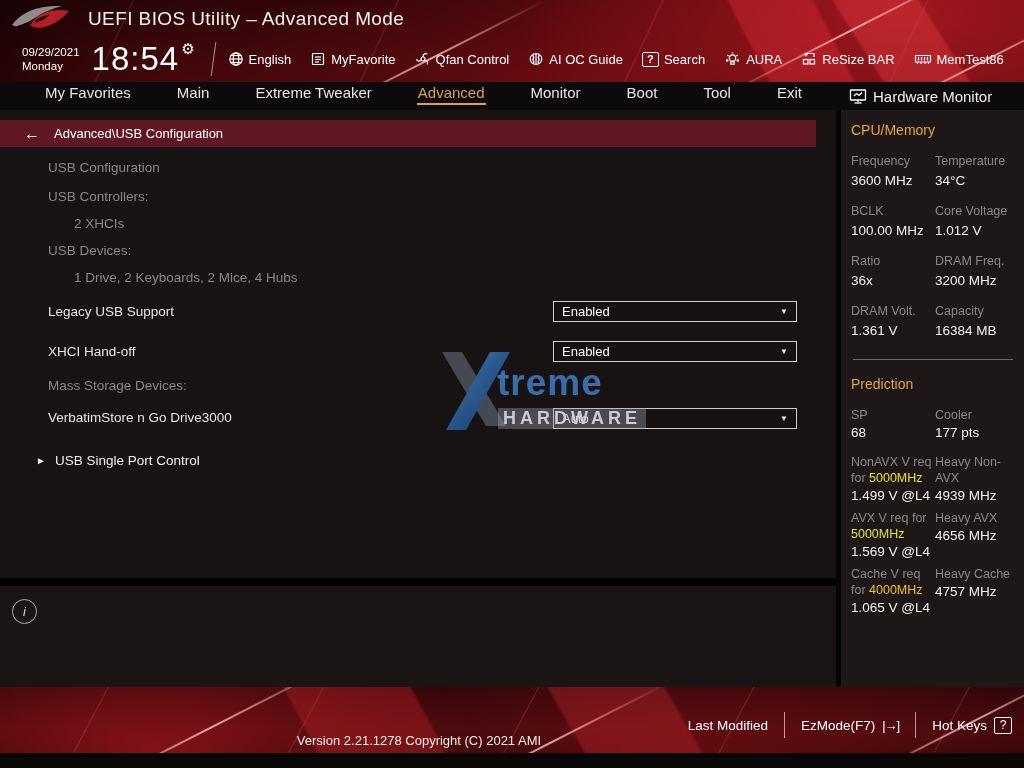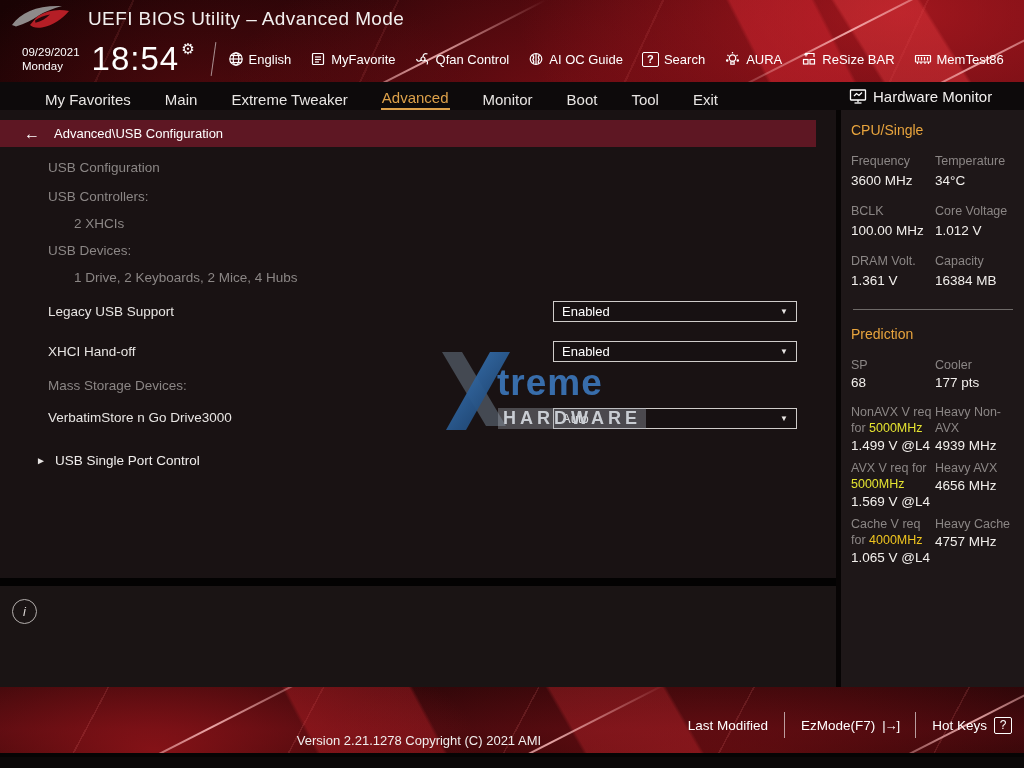--- a/index.html
+++ b/index.html
@@ -31,21 +31,21 @@
   .time { font-size:33px; color:#fff; margin-left:12px; letter-spacing:1px; }
   .gear { font-size:15px; color:#fff; align-self:flex-start; margin:2px 0 0 2px; cursor:pointer; }
   .vsep { width:1px; height:34px; background:rgba(255,255,255,0.55); margin:0 14px 0 18px; transform:rotate(8deg); }
   .quick-menu { display:flex; align-items:center; gap:19px; }
   .qm-item { display:flex; align-items:center; gap:5px; font-size:13px; color:#fff; cursor:pointer; white-space:nowrap; }
   .qm-item svg { display:block; }
   .box-q { display:inline-flex; align-items:center; justify-content:center; width:17px; height:15px; border:1.4px solid #fff; border-radius:2px; font-size:11px; font-weight:bold; }
 
   
   .tab-row { position:relative; height:28px; background:#0d0a0b; }
-  .tabs { position:absolute; left:44px; top:0; height:28px; display:flex; gap:32px; align-items:flex-end; }
+  .tabs { position:absolute; left:44px; top:0; height:28px; display:flex; gap:44px; align-items:flex-start; }
   .tab { font-size:15px; color:#e8e5e3; cursor:pointer; padding:2px 1px; }
   .tab.active { color:var(--accent-gold,#dda14a); border-bottom:2px solid var(--accent-gold,#dda14a); }
   .hw-title { position:absolute; left:849px; top:0; height:28px; display:flex; align-items:center; gap:6px; font-size:15px; color:#f2efee; }
 
   
   .body { display:flex; height:577px; }
   .left { position:relative; width:836px; background:#191213; }
   .gap-v { width:5px; background:#070404; }
   .sidebar { flex:1; background:#1e1718; padding:0 9px 0 10px; overflow:hidden; }
 
@@ -289,40 +289,50 @@
 
       <div class="divider-h"></div>
       <div class="panel-help">
         <div class="info-icon">i</div>
       </div>
     </div>
 
     <div class="gap-v"></div>
 
     <aside class="sidebar">
-      <div class="hm-heading">CPU/Single</div>
+      <div class="hm-heading">CPU/Memory</div>
 
       <div class="hm-pair">
         <div>
             <div class="hm-label">Frequency</div>
             <div class="hm-value">3600 MHz</div>
           </div>
         <div>
             <div class="hm-label">Temperature</div>
             <div class="hm-value">34°C</div>
           </div>
       </div>
       <div class="hm-pair">
         <div>
             <div class="hm-label">BCLK</div>
             <div class="hm-value">100.00 MHz</div>
           </div>
         <div>
             <div class="hm-label">Core Voltage</div>
             <div class="hm-value">1.012 V</div>
+          </div>
+      </div>
+      <div class="hm-pair">
+        <div>
+            <div class="hm-label">Ratio</div>
+            <div class="hm-value">36x</div>
+          </div>
+        <div>
+            <div class="hm-label">DRAM Freq.</div>
+            <div class="hm-value">3200 MHz</div>
           </div>
       </div>
       <div class="hm-pair">
         <div>
             <div class="hm-label">DRAM Volt.</div>
             <div class="hm-value">1.361 V</div>
           </div>
         <div>
             <div class="hm-label">Capacity</div>
             <div class="hm-value">16384 MB</div>

